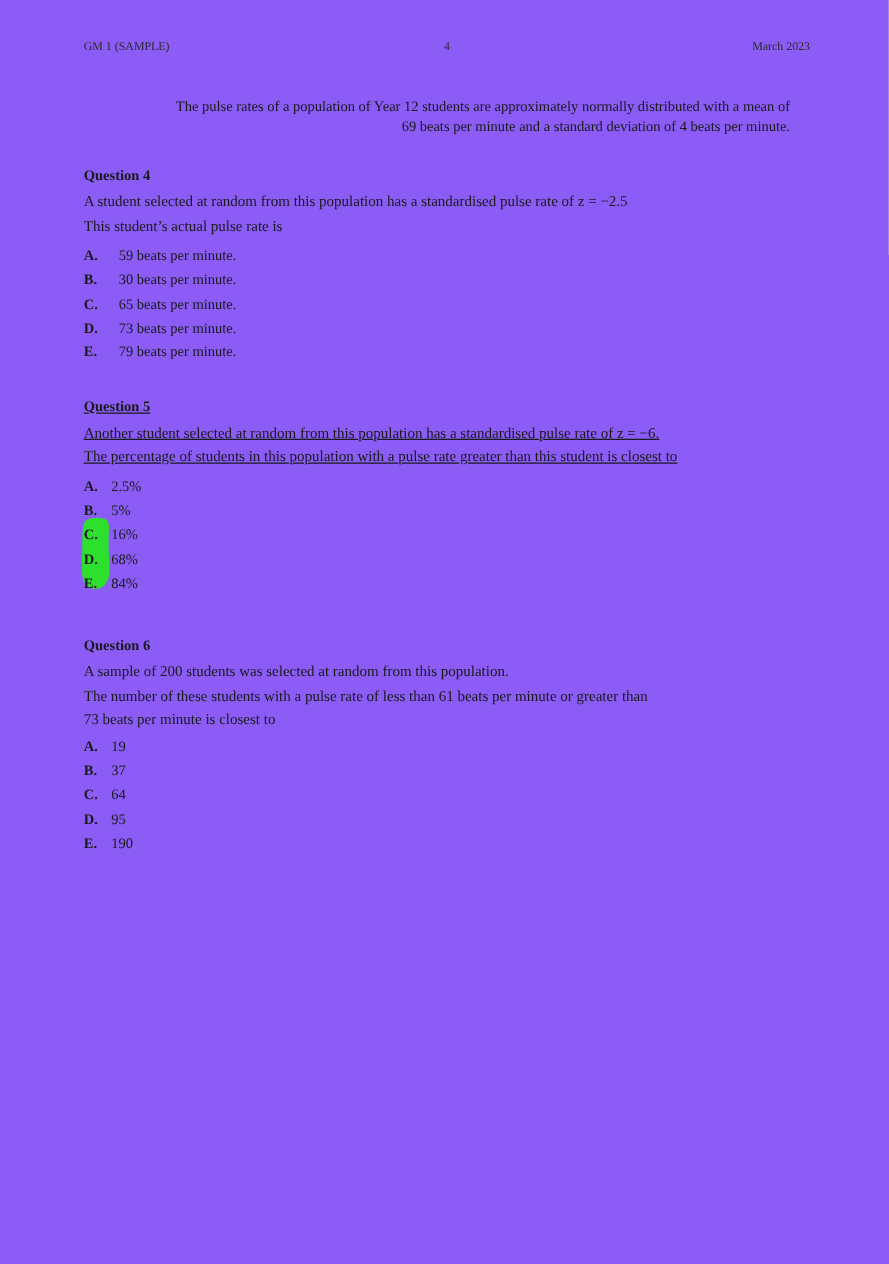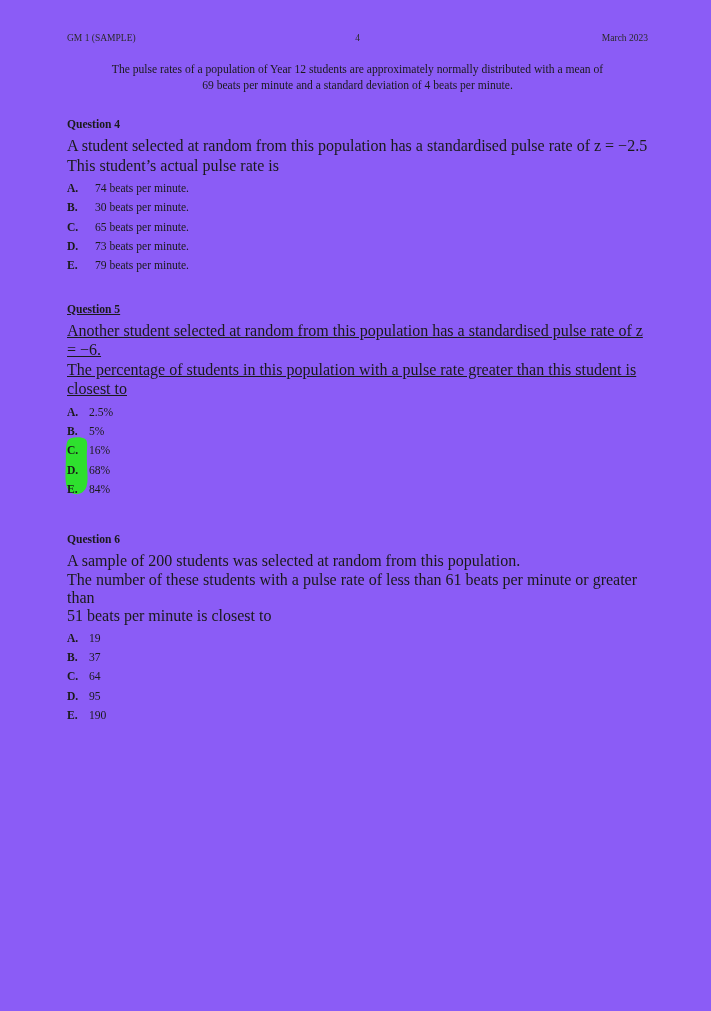--- a/index.html
+++ b/index.html
@@ -67,40 +67,40 @@
     font-style: italic;
     font-size: 11.6px;
     text-align: center;
     margin: 0 0 7px 0;
     letter-spacing: 0.1px;
   }
 
   .stem {
     font-size: 11.6px;
     line-height: 15.6px;
-    margin: 0;
-    text-align: center;
+    margin: 16px;
+    text-align: right;
   }
   .stem .line { display: block; }
 
   .q-block {
     margin-top: 24px;
   }
   .q-block.q5 { margin-top: 26px; text-decoration: underline; }
   .q-block.q6 { margin-top: 33px; }
 
   .q-title {
     font-weight: bold;
     font-size: 11.6px;
     line-height: 15px;
     margin: 0 0 4px 0;
   }
 
   .q-line {
-    font-size: 16px;
+    font-size: 12px;
     line-height: 19.5px;
     margin: 0;
   }
 
   
   .options {
     margin: 4px 0 0 0;
     padding: 0;
     list-style: none;
     position: relative;
@@ -167,21 +167,21 @@
     </p>
 
     <div class="q-block q4">
       <div class="q-title">Question 4</div>
       <p class="q-line">A student selected at random from this population has a standardised pulse rate of z = −2.5</p>
       <p class="q-line">This student’s actual pulse rate is</p>
 
       <ul class="options">
         <li>
           <span class="opt-letter">A.</span>
-          <span class="opt-text">74 beats per minute.</span>
+          <span class="opt-text">59 beats per minute.</span>
         </li>
         <li>
           <span class="opt-letter">B.</span>
           <span class="opt-text">30 beats per minute.</span>
         </li>
         <li>
           <span class="opt-letter">C.</span>
           <span class="opt-text">65 beats per minute.</span>
         </li>
         <li>
@@ -237,21 +237,21 @@
           <span class="opt-letter">E.</span>
           <span class="opt-num">84%</span>
         </li>
       </ul>
     </div>
 
     <div class="q-block q6">
       <div class="q-title">Question 6</div>
       <p class="q-line">A sample of 200 students was selected at random from this population.</p>
       <p class="q-line" style="line-height:18px;">The number of these students with a pulse rate of less than 61 beats per minute or greater than</p>
-      <p class="q-line" style="line-height:18px;">51 beats per minute is closest to</p>
+      <p class="q-line" style="line-height:18px;">73 beats per minute is closest to</p>
 
       <ul class="options">
         <li>
           <span class="opt-letter">A.</span>
           <span class="opt-num">19</span>
         </li>
         <li>
           <span class="opt-letter">B.</span>
           <span class="opt-num">37</span>
         </li>

